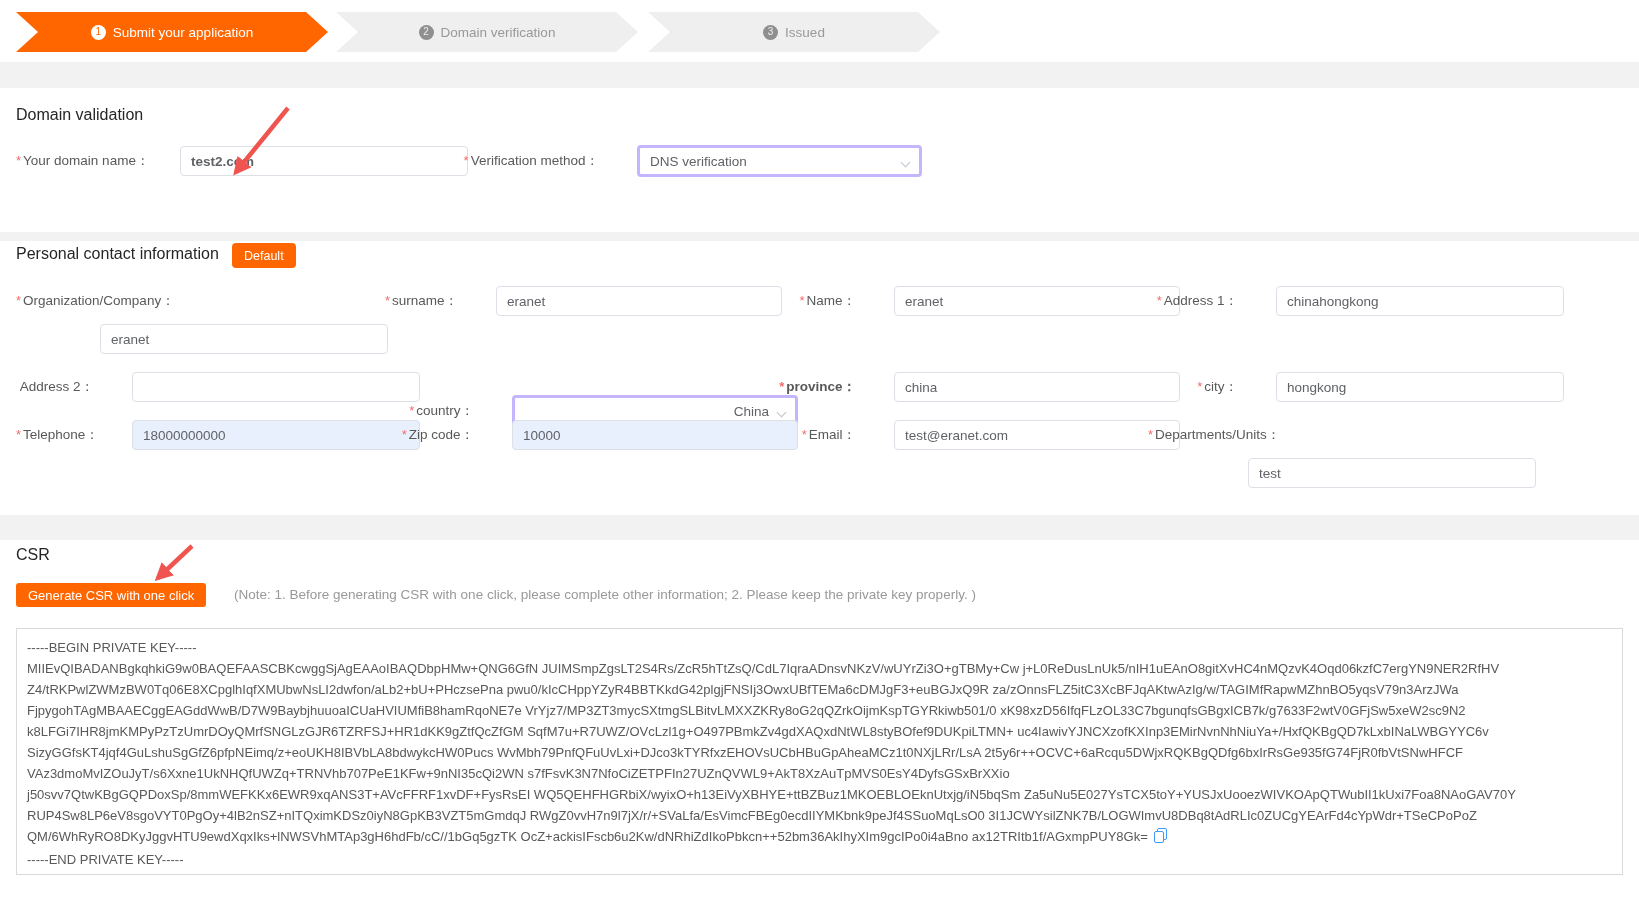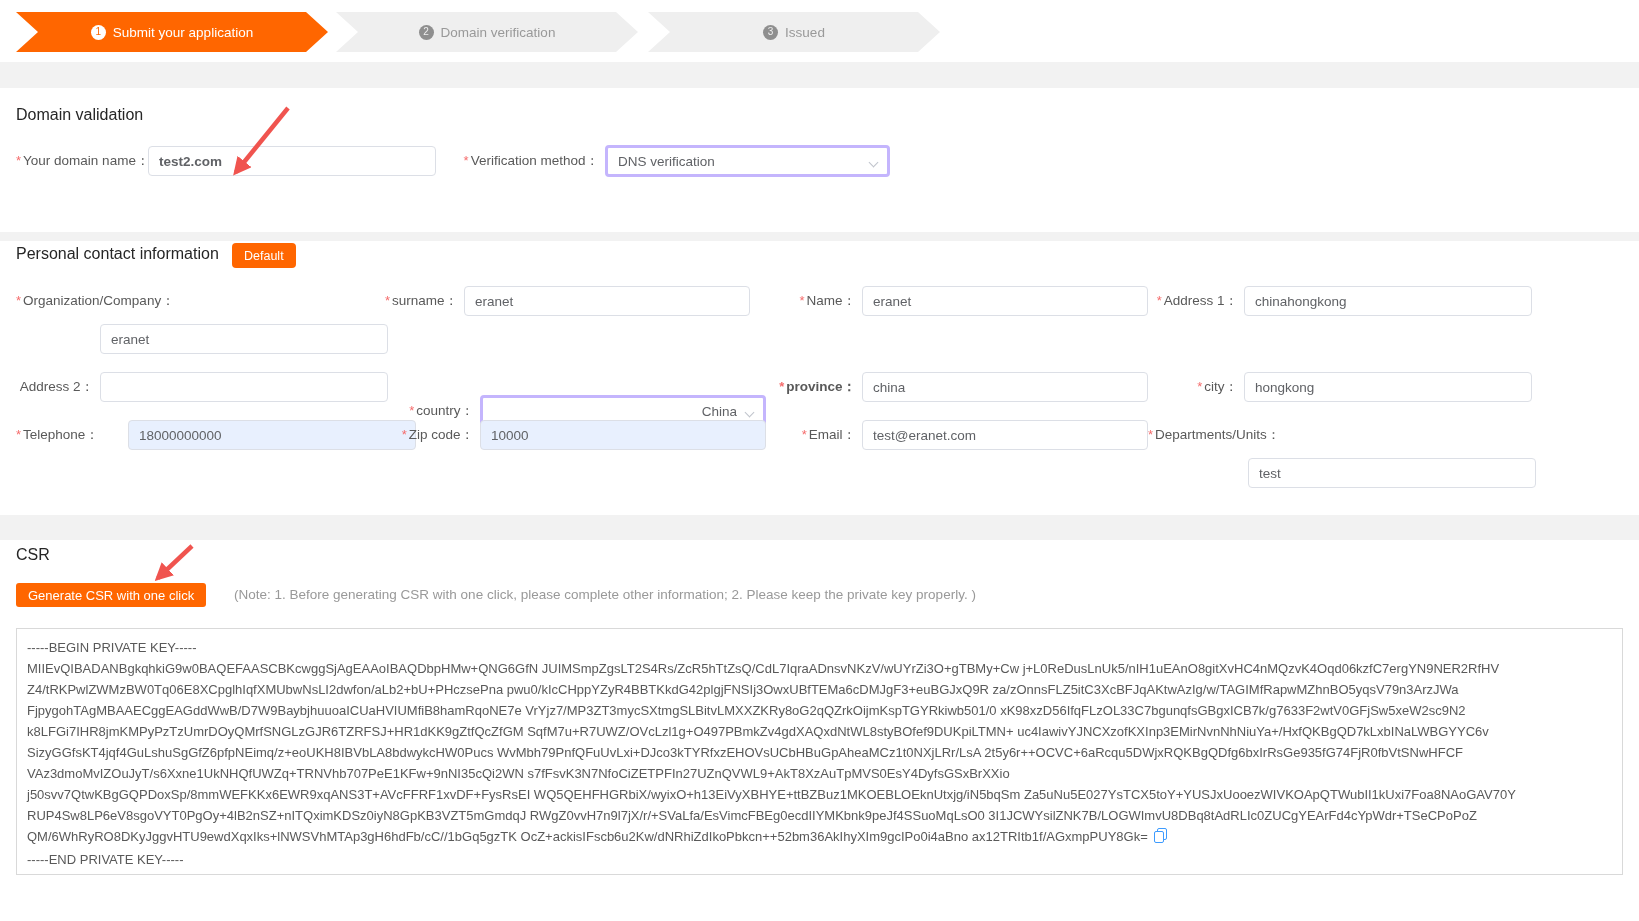--- a/index.html
+++ b/index.html
@@ -15,21 +15,21 @@
   .step-num { width:15px; height:15px; border-radius:50%; display:flex; align-items:center; justify-content:center;
               font-size:10px; line-height:1; }
   .step.active .step-num { background:#fff; color:#ff6600; }
   .step.pending .step-num { background:#8f8f8f; color:#efefef; }
 
   .band { position:absolute; left:0; width:1639px; background:#f2f2f2; }
 
   h2.sec-title { position:absolute; font-size:16px; font-weight:400; color:#262626; }
 
   
-  .field { position:absolute; display:flex; align-items:center; height:30px; }
+  .field { position:absolute; display:flex; align-items:center; height:30px;gap:32px; }
   .field .lbl { font-size:13.5px; color:#595959; white-space:nowrap; text-align:right; padding-right:6px; }
   .req { color:#f56c6c; margin-right:2px; font-size:13px; }
   input.txt { height:30px; border:1px solid #dcdfe6; border-radius:4px; padding:0 10px; font-size:13.5px;
               color:#606266; outline:none; background:#fff; font-family:inherit; }
   input.autofill { background:#e8f0fe; }
   .select { position:relative; display:flex; align-items:center; height:32px; border:3px solid #c4b5fd;
             border-radius:4px; background:#fff; font-size:13.5px; color:#606266; padding:0 26px 0 10px; }
   .select.right { justify-content:flex-end; }
   .chev { position:absolute; right:10px; top:11px; width:7px; height:7px; border-right:1.5px solid #c0c4cc;
           border-bottom:1.5px solid #c0c4cc; transform:rotate(45deg); }
@@ -133,21 +133,21 @@
     <span class="lbl" style="width:96px;font-weight:bold;"><span class="req">*</span><span>province：</span></span>
     <input class="txt" style="width: 286px;" value="china">
   </div>
   <div class="field" style="left:1148px;top:372px;">
     <span class="lbl" style="width:96px;"><span class="req">*</span><span>city：</span></span>
     <input class="txt" style="width: 288px;" value="hongkong">
   </div>
 
   <div class="field" style="left:16px;top:420px;">
     <span class="lbl" style="width:84px;"><span class="req">*</span><span>Telephone：</span></span>
-    <input class="txt autofill" style="width: 288px; margin-left: 28px;" value="18000000000">
+    <input class="txt autofill" style="width: 288px;" value="18000000000">
   </div>
   <div class="field" style="left:384px;top:420px;">
     <span class="lbl" style="width:96px;"><span class="req">*</span><span>Zip code：</span></span>
     <input class="txt autofill" style="width: 286px;" value="10000">
   </div>
   <div class="field" style="left:766px;top:420px;">
     <span class="lbl" style="width:96px;"><span class="req">*</span><span>Email：</span></span>
     <input class="txt" style="width: 286px;" value="test@eranet.com">
   </div>
   <div class="field" style="left:1148px;top:420px;">

